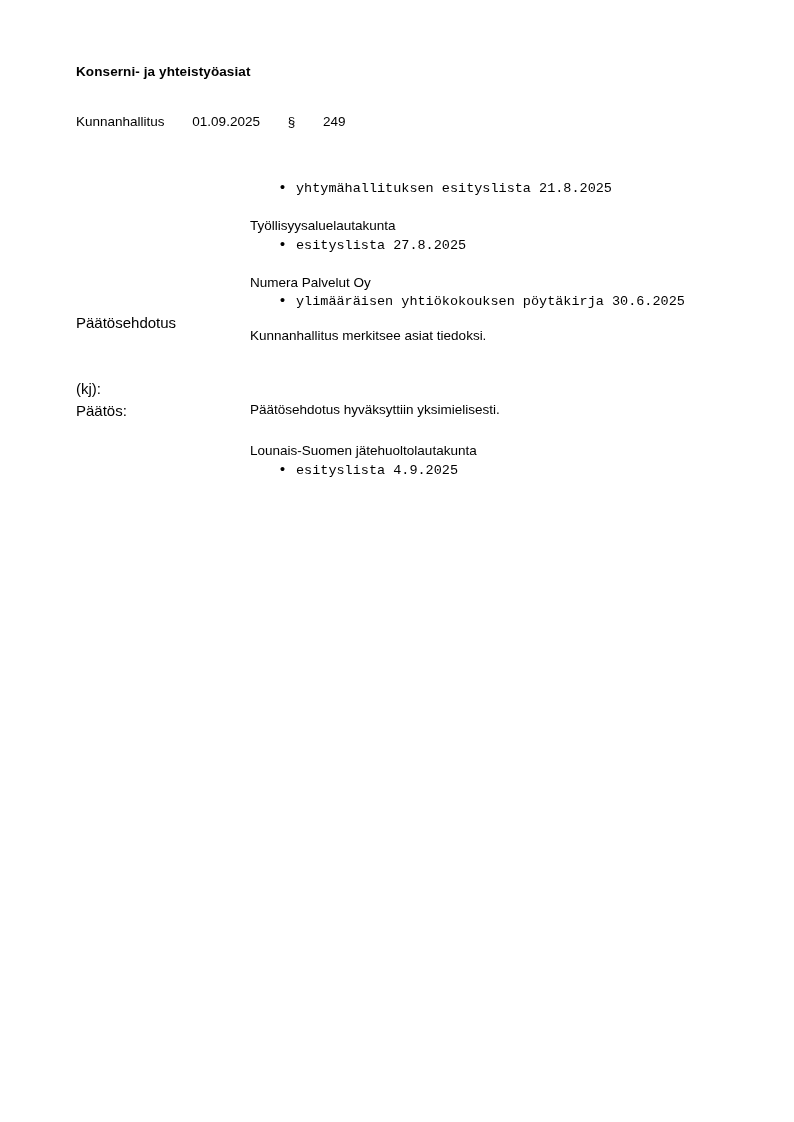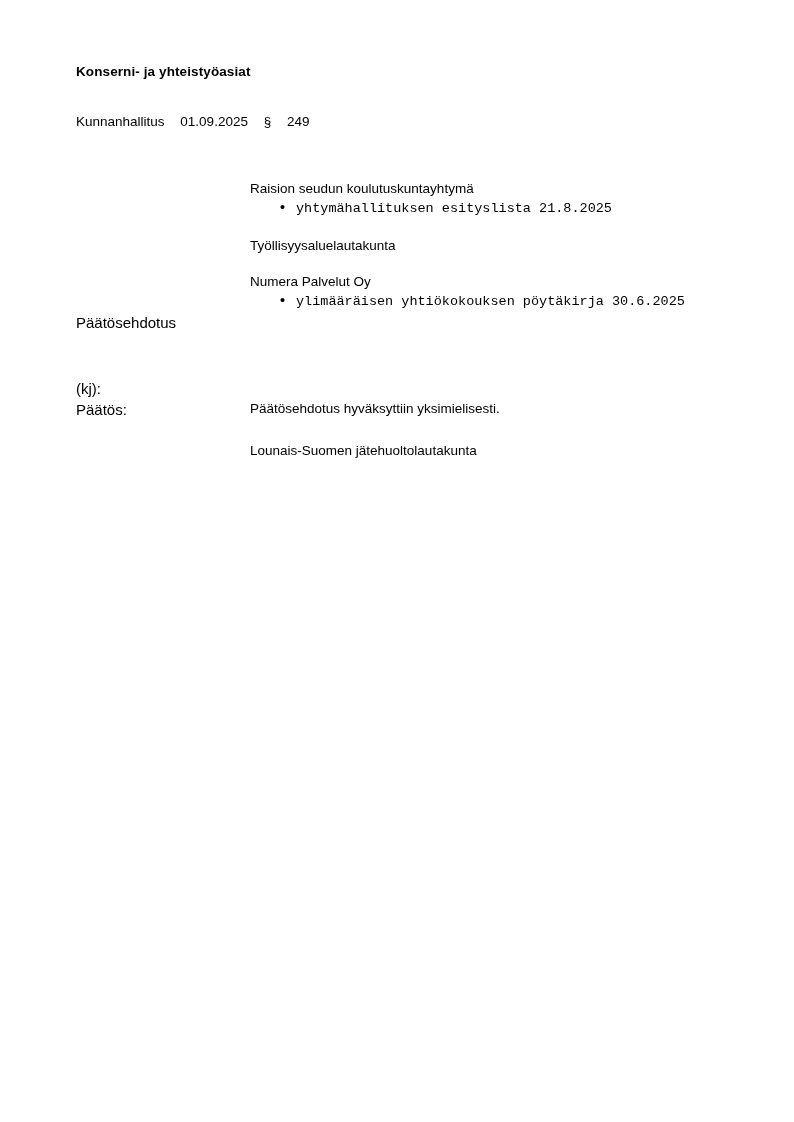--- a/index.html
+++ b/index.html
@@ -27,21 +27,21 @@
   .doc-title {
     font-weight: bold;
     font-size: 13.5px;
     margin: 0 0 0 0;
     letter-spacing: 0.1px;
   }
   .meta-line {
     margin: 30px 0 0 0;
     font-size: 13.5px;
   }
-  .meta-line span + span { margin-left: 12px; }
+  .meta-line span + span { margin-left: 24px; }
 
   .body-block {
     margin-top: 48px;
   }
   .row {
     display: flex;
     align-items: flex-start;
   }
   .row + .row { margin-top: 0; }
   .label-col {
@@ -97,53 +97,62 @@
     <span>249</span>
   </div>
 
   <div class="body-block">
 
     <div class="row">
       <div class="label-col"></div>
       <div class="content-col">
 
         <div class="group">
-          <div class="group-heading">Raision seudun koulutuskuntayhtymä</div>
           <ul class="bullets">
             <li>yhtymähallituksen esityslista 21.8.2025</li>
           </ul>
         </div>
 
         <div class="group">
           <div class="group-heading">Työllisyysaluelautakunta</div>
+          <ul class="bullets">
+            <li>esityslista 27.8.2025</li>
+          </ul>
         </div>
 
         <div class="group">
           <div class="group-heading">Numera Palvelut Oy</div>
           <ul class="bullets">
             <li>ylimääräisen yhtiökokouksen pöytäkirja 30.6.2025</li>
           </ul>
         </div>
 
       </div>
     </div>
 
     <div class="row mt-14">
       <div class="label-col decision-label">
         <span>Päätösehdotus</span>
         <span class="sub">(kj):</span>
       </div>
+      <div class="content-col">
+        <div class="spacer-sm"></div>
+        <div>Kunnanhallitus merkitsee asiat tiedoksi.</div>
+      </div>
     </div>
 
     <div class="row mt-22">
       <div class="label-col decision-label">Päätös:</div>
       <div class="content-col">
         <div>Päätösehdotus hyväksyttiin yksimielisesti.</div>
 
 
         <div class="group mt-22">
           <div class="group-heading">Lounais-Suomen jätehuoltolautakunta</div>
+          <ul class="bullets">
+            <li>esityslista 4.9.2025</li>
+          </ul>
         </div>
       </div>
     </div>
 
   </div>
 </div>
 
 </body></html>

